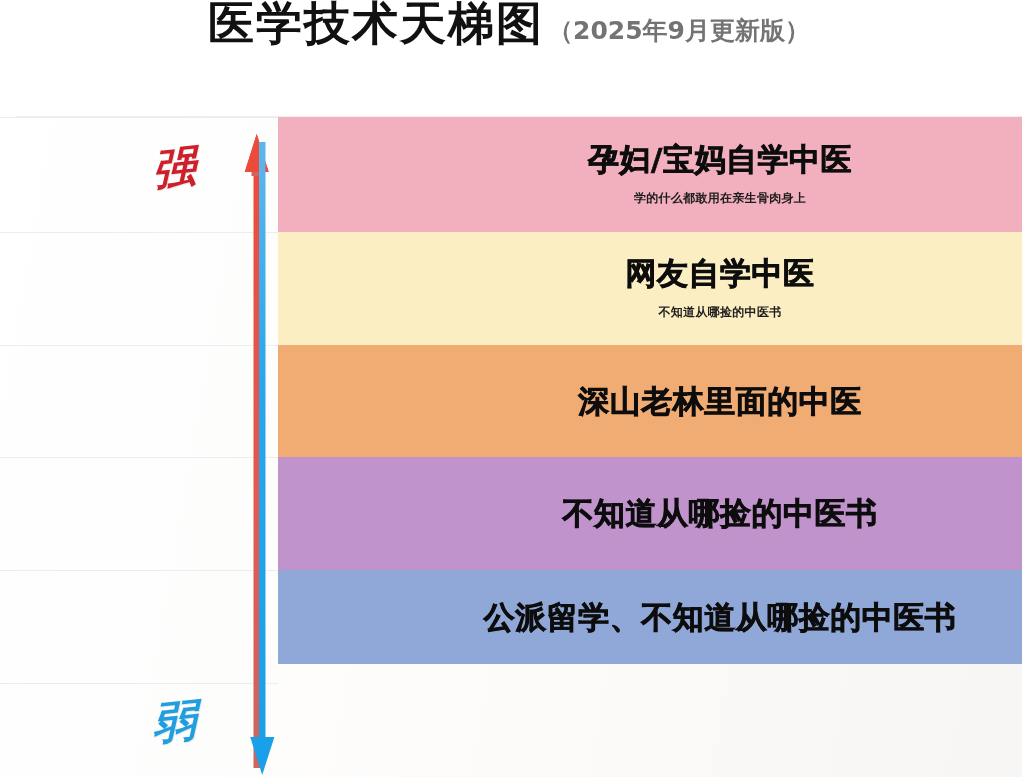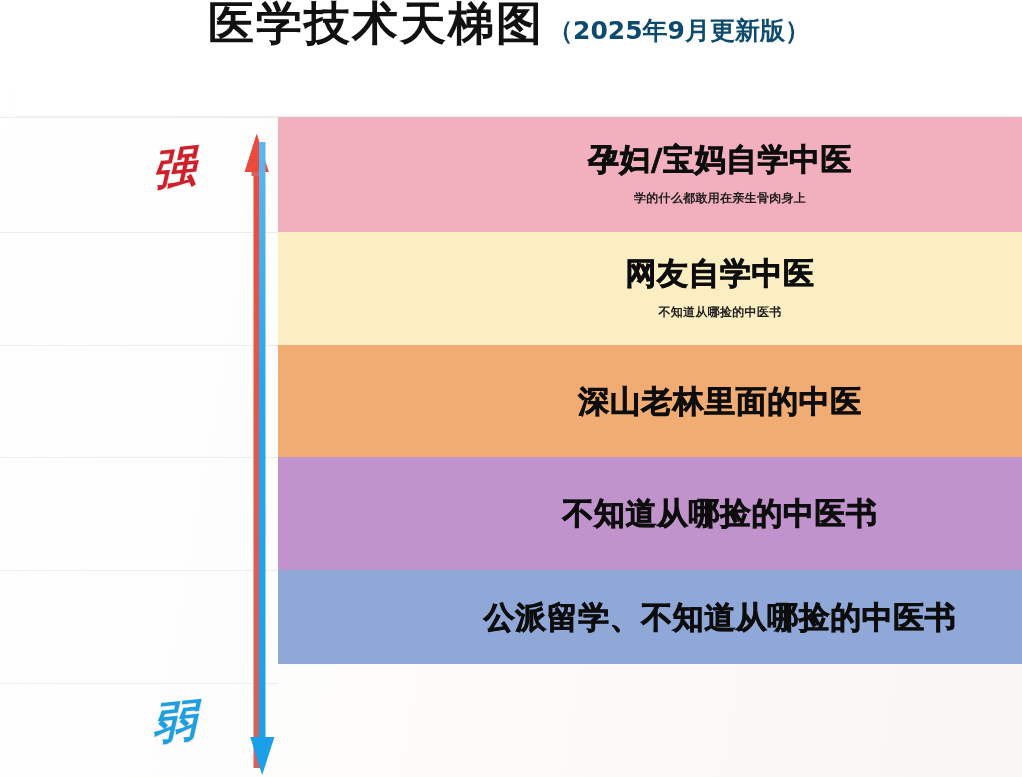--- a/index.html
+++ b/index.html
@@ -41,21 +41,21 @@
     font-size: 46px;
     font-weight: 700;
     letter-spacing: 2px;
     color: #111111;
     line-height: 1;
     font-family: "DejaVu Sans", "Liberation Sans", sans-serif;
   }
   #title-suffix {
     font-size: 25px;
     font-weight: 700;
-    color: #0c4a6e;
+    color: #737373;
     letter-spacing: 0px;
     margin-left: 4px;
     font-family: "DejaVu Sans", "Liberation Sans", sans-serif;
   }
 
   
   .gridline {
     position: absolute;
     left: 0;
     width: 278px;

